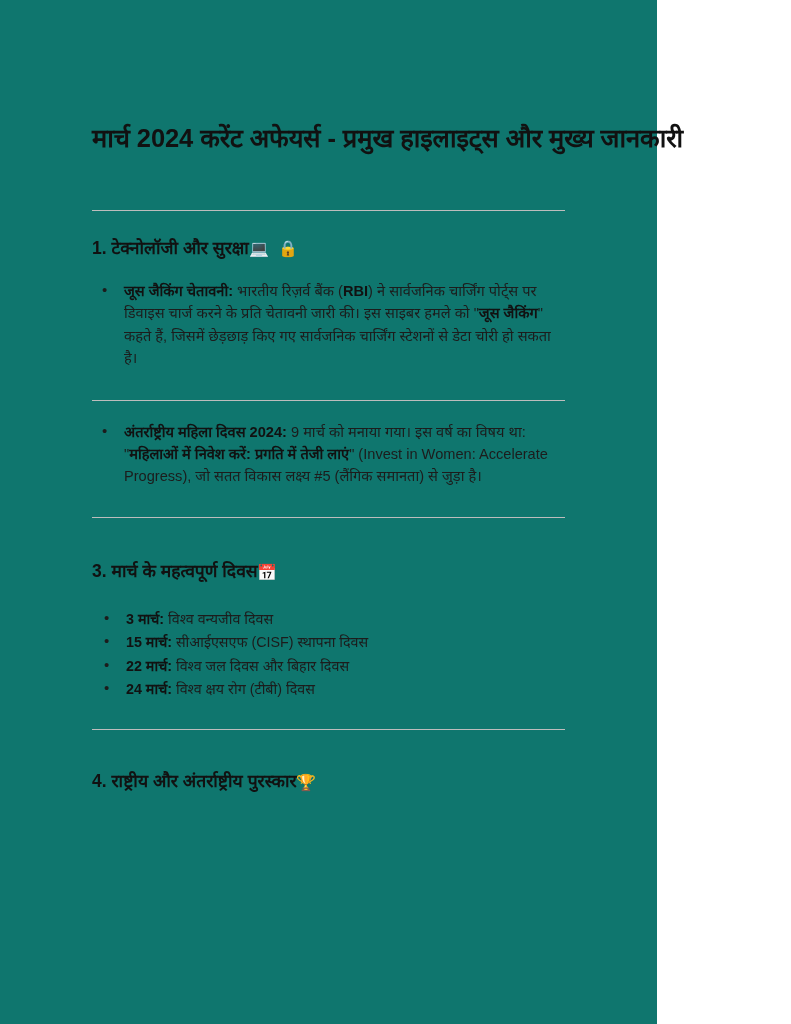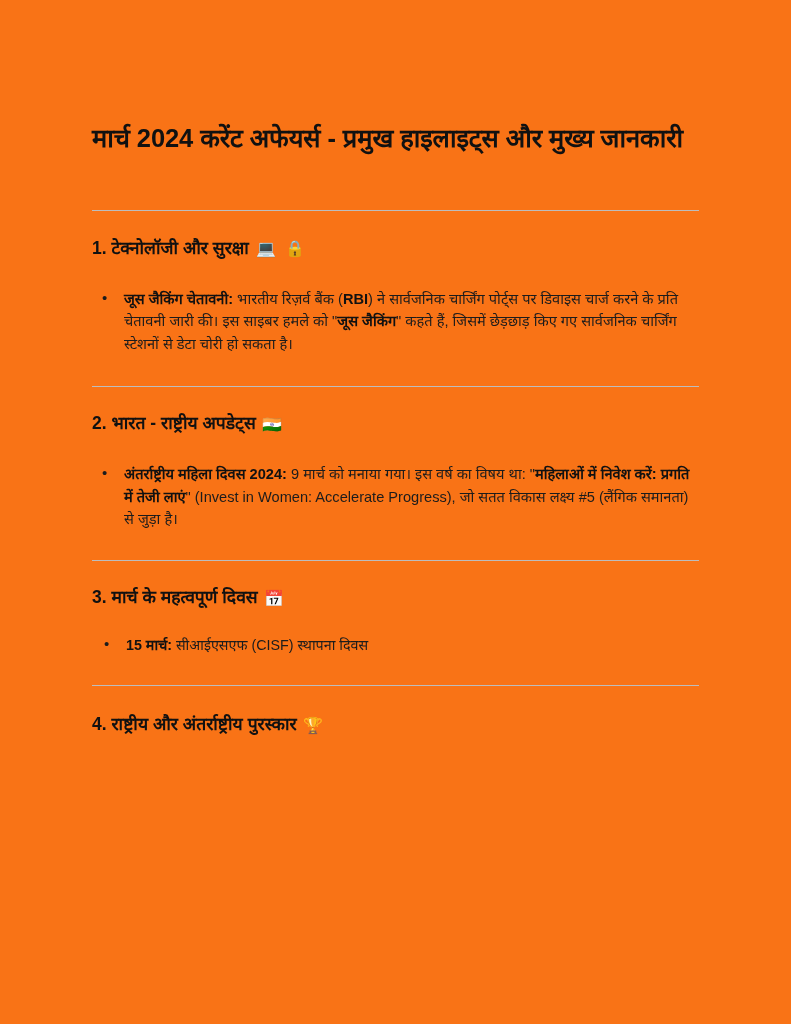--- a/index.html
+++ b/index.html
@@ -12,25 +12,25 @@
     width: 791px;
     height: 1024px;
     overflow: hidden;
     font-family: "Liberation Sans", "DejaVu Sans", sans-serif;
     color: #1a1a1a;
     -webkit-font-smoothing: antialiased;
   }
 
   .page {
     position: relative;
-    width: 791px;
+    width: 657px;
     height: 1024px;
     box-sizing: border-box;
     padding: 0 92px 0 92px;
-    background: #f97316;
+    background: #0f766e;
   }
 
   
   .doc-title {
     margin: 0;
     padding-top: 122px;
     font-size: 25.5px;
     font-weight: 700;
     line-height: 1.32;
     letter-spacing: -0.1px;
@@ -48,48 +48,47 @@
   }
   .div-1 { margin-top: 54px; }
   .div-2 { margin-top: 31px; }
   .div-3 { margin-top: 30px; }
   .div-4 { margin-top: 29px; }
 
   
   .section-head {
     display: flex;
     align-items: center;
-    gap: 7px;
     font-size: 17.5px;
     font-weight: 700;
     color: #111111;
     line-height: 1.35;
     white-space: nowrap;
   }
   .sec-h-1 { margin-top: 26px; }
   .sec-h-2 { margin-top: 25px; }
-  .sec-h-3 { margin-top: 25px; text-align: right; }
-  .sec-h-4 { margin-top: 27px; }
+  .sec-h-3 { margin-top: 42px; text-align: right; }
+  .sec-h-4 { margin-top: 40px; }
 
   .sec-emojis {
     font-family: "DejaVu Sans", sans-serif;
     font-size: 16px;
     line-height: 1;
     letter-spacing: 2px;
     position: relative;
     top: 1px;
   }
 
   
   ul.bullets {
     list-style: none;
     margin: 0;
     padding: 0;
   }
-  ul.bullets.para-list { margin-top: 28px; }
+  ul.bullets.para-list { margin-top: 20px; }
   ul.bullets.tight-list { margin-top: 24px; }
 
   ul.bullets > li {
     position: relative;
     padding-left: 32px;
     font-size: 14.6px;
     line-height: 1.52;
     color: #1c1c1c;
     text-align: left;
   }
@@ -128,38 +127,37 @@
     <span>1. टेक्नोलॉजी और सुरक्षा</span>
     <span class="sec-emojis">💻 🔒</span>
   </div>
 
   <ul class="bullets para-list">
     <li><span class="lead">जूस जैकिंग चेतावनी:</span><span> भारतीय रिज़र्व बैंक (</span><span class="bold latin">RBI</span><span>) ने सार्वजनिक चार्जिंग पोर्ट्स पर डिवाइस चार्ज करने के प्रति चेतावनी जारी की। इस साइबर हमले को "</span><span class="bold">जूस जैकिंग</span><span>" कहते हैं, जिसमें छेड़छाड़ किए गए सार्वजनिक चार्जिंग स्टेशनों से डेटा चोरी हो सकता है।</span></li>
   </ul>
 
   <hr class="divider div-2">
 
-  <div class="section-head sec-h-2">
-    <span>2. भारत - राष्ट्रीय अपडेट्स</span>
-    <span class="sec-emojis">🇮🇳</span>
-  </div>
 
   <ul class="bullets para-list">
     <li><span class="lead">अंतर्राष्ट्रीय महिला दिवस 2024:</span><span> 9 मार्च को मनाया गया। इस वर्ष का विषय था: "</span><span class="bold">महिलाओं में निवेश करें: प्रगति में तेजी लाएं</span><span>" (Invest in Women: Accelerate Progress), जो सतत विकास लक्ष्य #5 (लैंगिक समानता) से जुड़ा है।</span></li>
   </ul>
 
   <hr class="divider div-3">
 
   <div class="section-head sec-h-3">
     <span>3. मार्च के महत्वपूर्ण दिवस</span>
     <span class="sec-emojis">📅</span>
   </div>
 
   <ul class="bullets tight-list">
+    <li><span class="lead">3 मार्च:</span><span> विश्व वन्यजीव दिवस</span></li>
     <li><span class="lead">15 मार्च:</span><span> सीआईएसएफ (CISF) स्थापना दिवस</span></li>
+    <li><span class="lead">22 मार्च:</span><span> विश्व जल दिवस और बिहार दिवस</span></li>
+    <li><span class="lead">24 मार्च:</span><span> विश्व क्षय रोग (टीबी) दिवस</span></li>
   </ul>
 
   <hr class="divider div-4">
 
   <div class="section-head sec-h-4">
     <span>4. राष्ट्रीय और अंतर्राष्ट्रीय पुरस्कार</span>
     <span class="sec-emojis">🏆</span>
   </div>
 
 </div>

